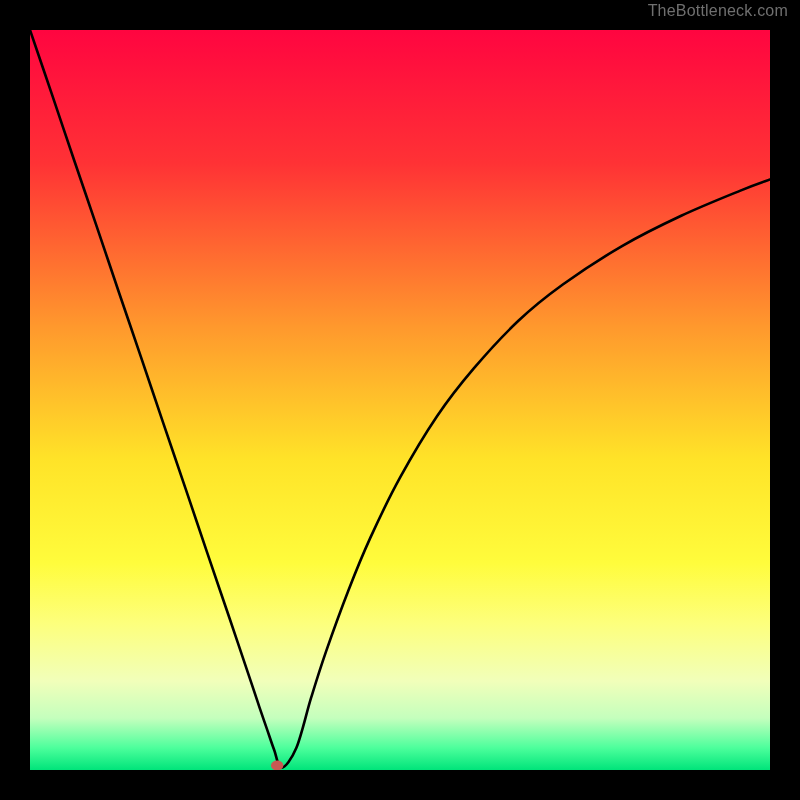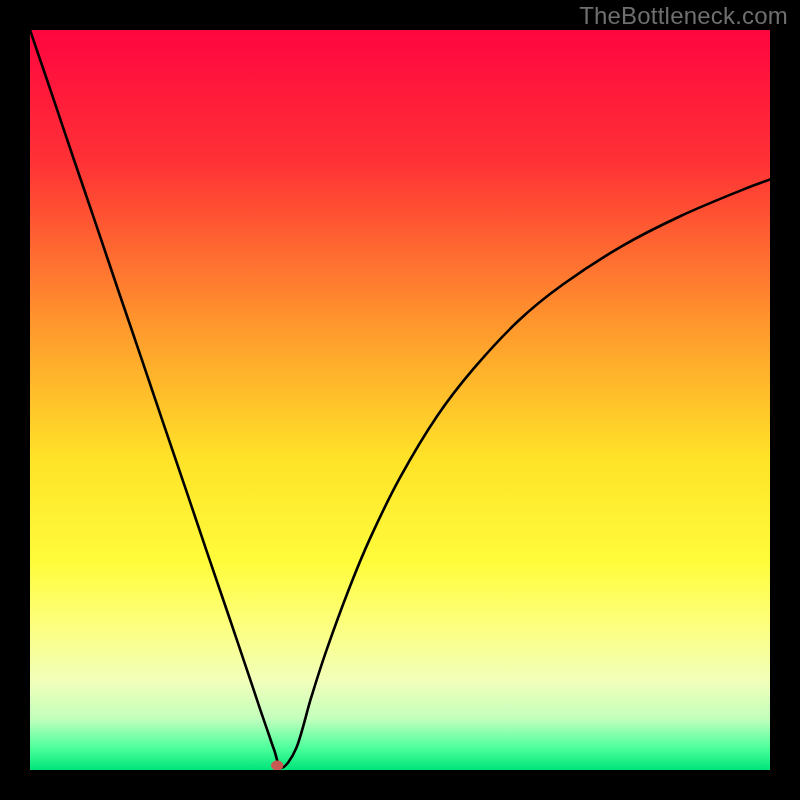--- a/index.html
+++ b/index.html
@@ -17,21 +17,21 @@
     top: 0;
     width: 800px;
     height: 800px;
     background: #000;
   }
   .watermark {
     position: absolute;
     top: 2px;
     right: 12px;
     color: #6f6f6f;
-    font-size: 24px;
+    font-size: 16px;
     font-weight: 400;
     letter-spacing: 0.2px;
     z-index: 30;
   }
   .plot-area {
     position: absolute;
     left: 30px;
     top: 30px;
     width: 740px;
     height: 740px;

